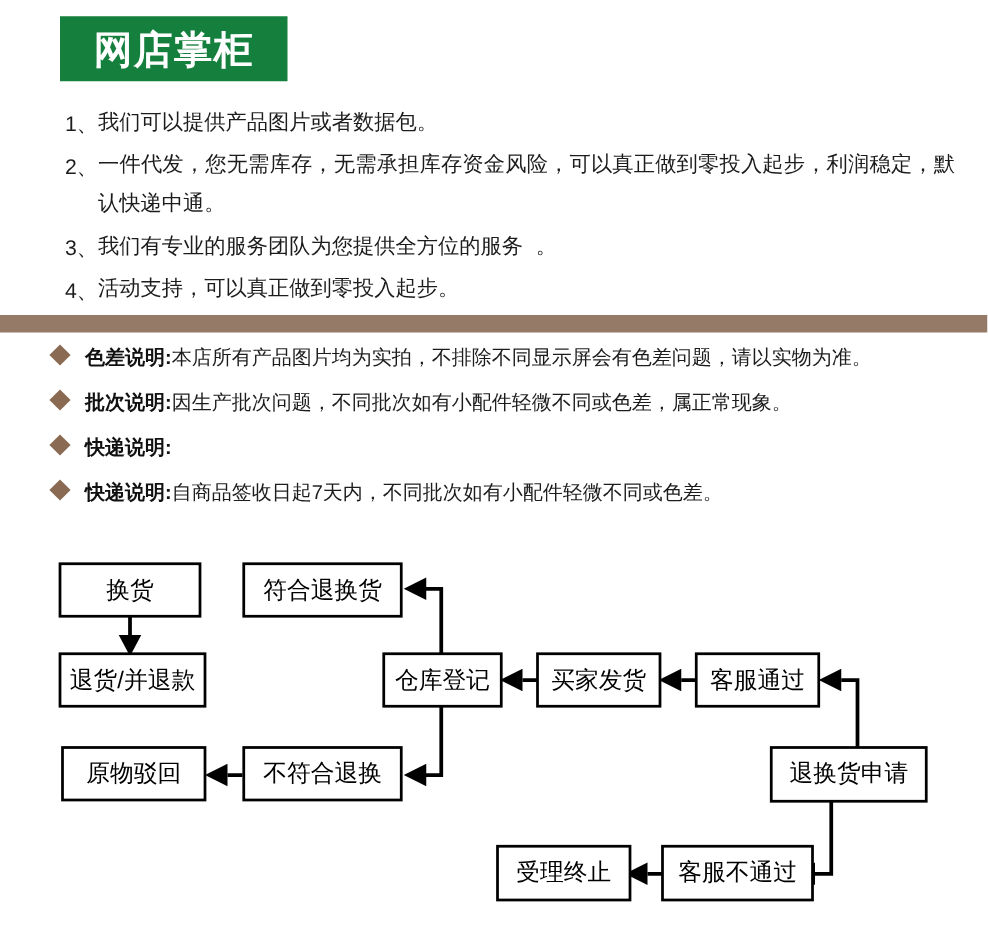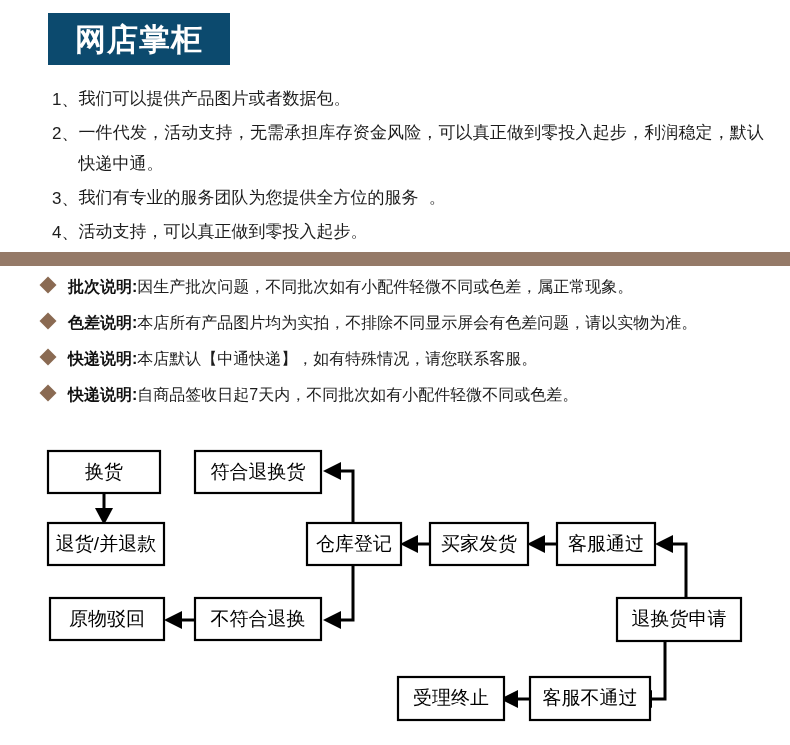--- a/index.html
+++ b/index.html
@@ -16,21 +16,21 @@
     overflow: hidden;
   }
 
   
   #header-banner {
     position: absolute;
     left: 48px;
     top: 13px;
     width: 182px;
     height: 52px;
-    background: #0c4a6e;
+    background: #15803d;
     display: flex;
     align-items: center;
     justify-content: center;
   }
   #header-banner .title {
     color: #ffffff;
     font-size: 31px;
     font-weight: bold;
     letter-spacing: 1px;
     line-height: 1;
@@ -141,49 +141,48 @@
   <span class="title">网店掌柜</span>
 </div>
 
 <div id="intro-list">
   <div class="intro-item">
     <span class="num">1、</span>
     <span class="txt">我们可以提供产品图片或者数据包。</span>
   </div>
   <div class="intro-item">
     <span class="num">2、</span>
-    <span class="txt">一件代发，活动支持，无需承担库存资金风险，可以真正做到零投入起步，利润稳定，默认快递中通。</span>
+    <span class="txt">一件代发，您无需库存，无需承担库存资金风险，可以真正做到零投入起步，利润稳定，默认快递中通。</span>
   </div>
   <div class="intro-item">
     <span class="num">3、</span>
     <span class="txt">我们有专业的服务团队为您提供全方位的服务 。</span>
   </div>
   <div class="intro-item">
     <span class="num">4、</span>
     <span class="txt">活动支持，可以真正做到零投入起步。</span>
   </div>
 </div>
 
 <div id="divider-bar"></div>
 
 <div id="notes-list">
   <div class="note-item">
     <span class="diamond"></span>
+    <span class="note-label">色差说明:</span>
+    <span class="note-text">本店所有产品图片均为实拍，不排除不同显示屏会有色差问题，请以实物为准。</span>
+  </div>
+  <div class="note-item">
+    <span class="diamond"></span>
     <span class="note-label">批次说明:</span>
     <span class="note-text">因生产批次问题，不同批次如有小配件轻微不同或色差，属正常现象。</span>
   </div>
   <div class="note-item">
     <span class="diamond"></span>
-    <span class="note-label">色差说明:</span>
-    <span class="note-text">本店所有产品图片均为实拍，不排除不同显示屏会有色差问题，请以实物为准。</span>
-  </div>
-  <div class="note-item">
-    <span class="diamond"></span>
     <span class="note-label">快递说明:</span>
-    <span class="note-text">本店默认【中通快递】，如有特殊情况，请您联系客服。</span>
   </div>
   <div class="note-item">
     <span class="diamond"></span>
     <span class="note-label">快递说明:</span>
     <span class="note-text">自商品签收日起7天内，不同批次如有小配件轻微不同或色差。</span>
   </div>
 </div>
 
 <div id="flowchart">
   <svg width="790" height="325" viewBox="0 0 790 325" xmlns="http://www.w3.org/2000/svg">

